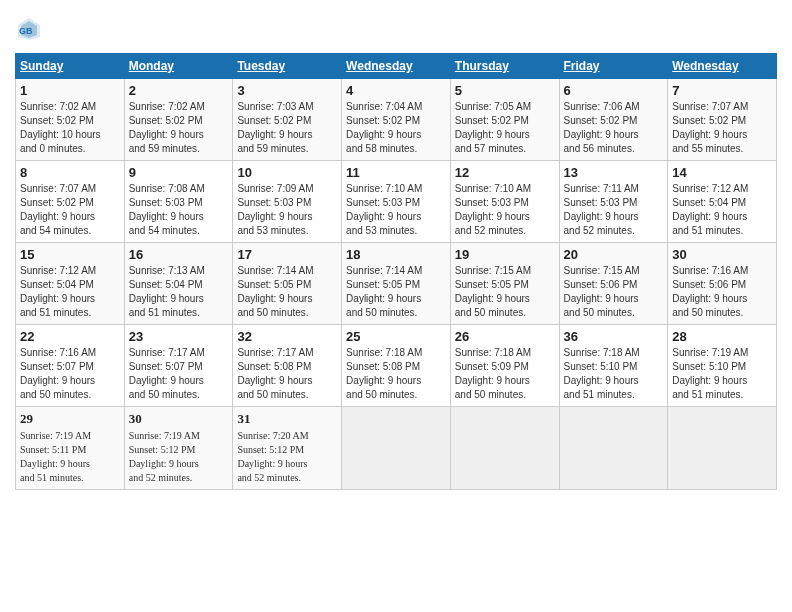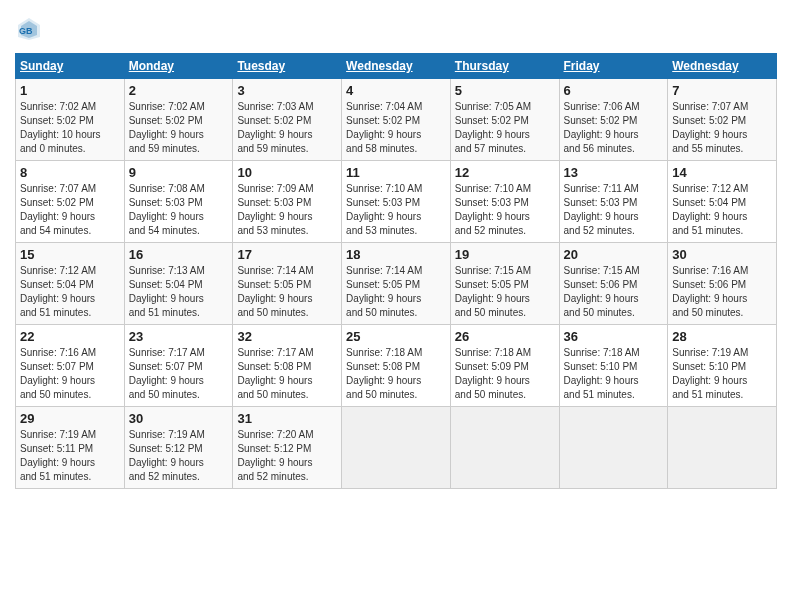--- a/index.html
+++ b/index.html
@@ -91,20 +91,21 @@
     .day-info {
       font-size: 10px;
       color: #333;
       line-height: 1.4;
     }
     .empty-cell {
       background: #f0f0f0 !important;
     }
     .last-row td {
       height: 70px;
+      font-family: Liberation Serif, serif;
     }
   </style>
 </head>
 <body>
 
 <div class="container">
   <div class="header">
     <div class="logo">
       <svg class="logo-icon" viewBox="0 0 28 28">
         <polygon points="14,3 25,10 25,22 14,25 3,22 3,10" fill="#1a6faf" opacity="0.15"></polygon>

